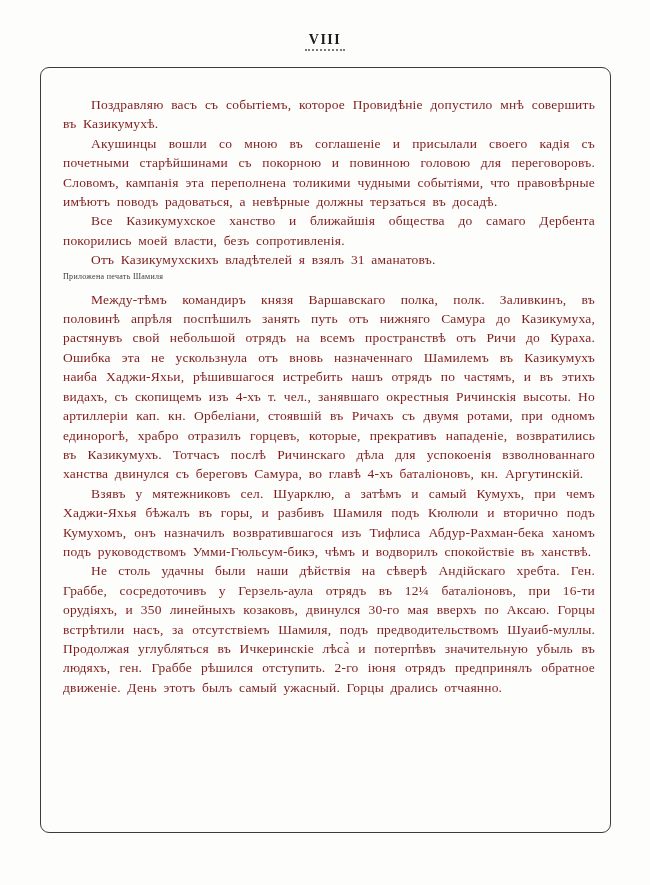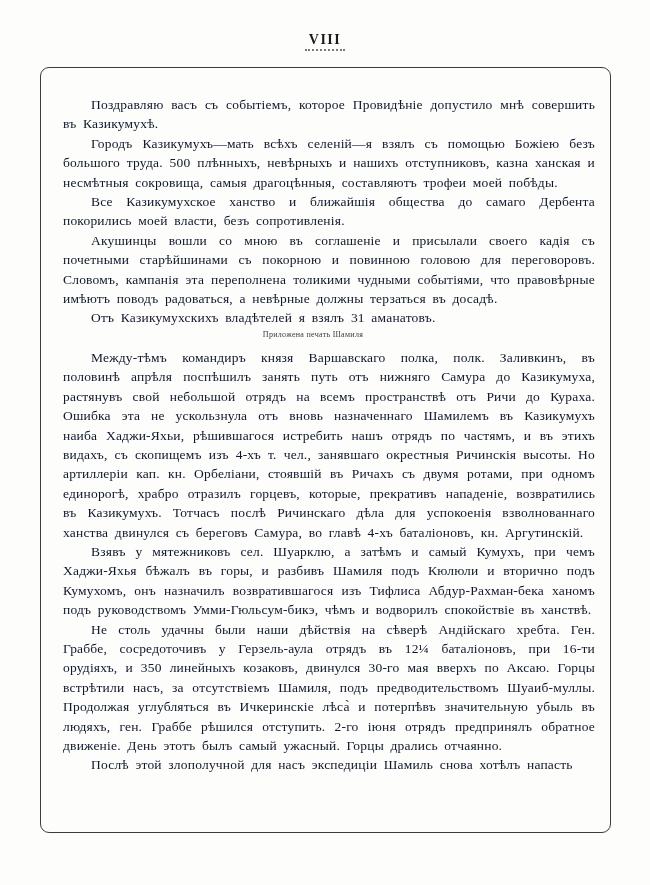--- a/index.html
+++ b/index.html
@@ -41,51 +41,49 @@
     height: 766px;
     box-sizing: border-box;
     border: 1.6px solid #3c3c3c;
     border-radius: 9px;
     padding: 27px 15px 0 22px;
     overflow: hidden;
     background: transparent;
   }
   .para {
     margin: 0;
-    color: #0f172a;
+    color: #7f1d1d;
     font-size: 13.5px;
     line-height: 19.4px;
     text-align: justify;
     text-indent: 28px;
     word-spacing: 3px;
     letter-spacing: 0.2px;
   }
   .attribution {
     margin: 2px 32px 9px 0;
-    text-align: center;
+    text-align: left;
     font-size: 8px;
     letter-spacing: 0.3px;
     color: #3a3a3a;
   }
 </style>
 </head>
 <body>
 
 <div class="running-head">
   <span class="page-number">VIII</span>
 </div>
 
 <div class="text-frame">
 
   <p class="para">Поздравляю васъ съ событіемъ, которое Провидѣніе допустило мнѣ совершить въ Казикумухѣ.</p>
-  <p class="para">Городъ Казикумухъ—мать всѣхъ селеній—я взялъ съ помощью Божіею безъ большого труда. 500 плѣнныхъ, невѣрныхъ и нашихъ отступниковъ, казна ханская и несмѣтныя сокровища, самыя драгоцѣнныя, составляютъ трофеи моей побѣды.</p>
+  <p class="para">Акушинцы вошли со мною въ соглашеніе и присылали своего кадія съ почетными старѣйшинами съ покорною и повинною головою для переговоровъ. Словомъ, кампанія эта переполнена толикими чудными событіями, что правовѣрные имѣютъ поводъ радоваться, а невѣрные должны терзаться въ досадѣ.</p>
   <p class="para">Все Казикумухское ханство и ближайшія общества до самаго Дербента покорились моей власти, безъ сопротивленія.</p>
-  <p class="para">Акушинцы вошли со мною въ соглашеніе и присылали своего кадія съ почетными старѣйшинами съ покорною и повинною головою для переговоровъ. Словомъ, кампанія эта переполнена толикими чудными событіями, что правовѣрные имѣютъ поводъ радоваться, а невѣрные должны терзаться въ досадѣ.</p>
   <p class="para">Отъ Казикумухскихъ владѣтелей я взялъ 31 аманатовъ.</p>
 
   <div class="attribution">Приложена печать Шамиля</div>
 
   <p class="para">Между-тѣмъ командиръ князя Варшавскаго полка, полк. Заливкинъ, въ половинѣ апрѣля поспѣшилъ занять путь отъ нижняго Самура до Казикумуха, растянувъ свой небольшой отрядъ на всемъ пространствѣ отъ Ричи до Кураха. Ошибка эта не ускользнула отъ вновь назначеннаго Шамилемъ въ Казикумухъ наиба Хаджи-Яхьи, рѣшившагося истребить нашъ отрядъ по частямъ, и въ этихъ видахъ, съ скопищемъ изъ 4-хъ т. чел., занявшаго окрестныя Ричинскія высоты. Но артиллеріи кап. кн. Орбеліани, стоявшій въ Ричахъ съ двумя ротами, при одномъ единорогѣ, храбро отразилъ горцевъ, которые, прекративъ нападеніе, возвратились въ Казикумухъ. Тотчасъ послѣ Ричинскаго дѣла для успокоенія взволнованнаго ханства двинулся съ береговъ Самура, во главѣ 4-хъ баталіоновъ, кн. Аргутинскій.</p>
   <p class="para">Взявъ у мятежниковъ сел. Шуарклю, а затѣмъ и самый Кумухъ, при чемъ Хаджи-Яхья бѣжалъ въ горы, и разбивъ Шамиля подъ Кюлюли и вторично подъ Кумухомъ, онъ назначилъ возвратившагося изъ Тифлиса Абдур-Рахман-бека ханомъ подъ руководствомъ Умми-Гюльсум-бикэ, чѣмъ и водворилъ спокойствіе въ ханствѣ.</p>
   <p class="para">Не столь удачны были наши дѣйствія на сѣверѣ Андійскаго хребта. Ген. Граббе, сосредоточивъ у Герзель-аула отрядъ въ 12¼ баталіоновъ, при 16-ти орудіяхъ, и 350 линейныхъ козаковъ, двинулся 30-го мая вверхъ по Аксаю. Горцы встрѣтили насъ, за отсутствіемъ Шамиля, подъ предводительствомъ Шуаиб-муллы. Продолжая углубляться въ Ичкеринскіе лѣса̀ и потерпѣвъ значительную убыль въ людяхъ, ген. Граббе рѣшился отступить. 2-го іюня отрядъ предпринялъ обратное движеніе. День этотъ былъ самый ужасный. Горцы дрались отчаянно.</p>
-  <p class="para">Послѣ этой злополучной для насъ экспедиціи Шамиль снова хотѣлъ напасть</p>
 
 </div>
 
 </body></html>

